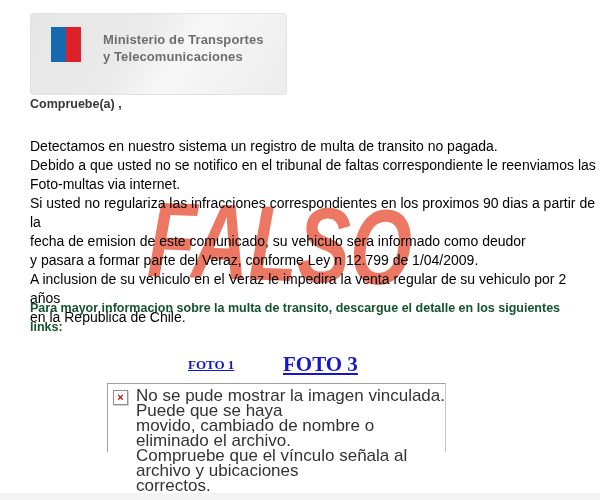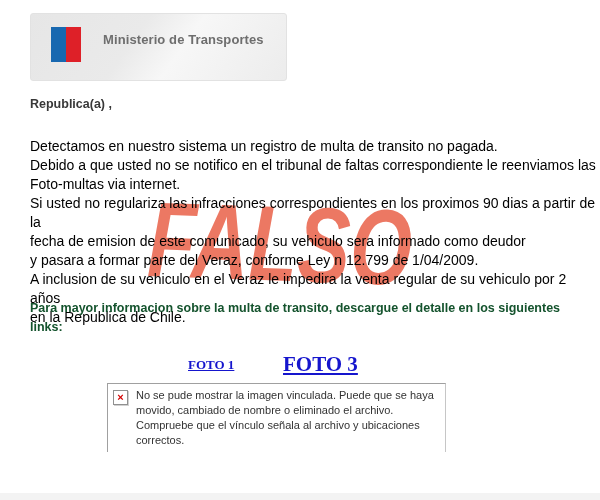--- a/index.html
+++ b/index.html
@@ -1,20 +1,20 @@
 <!DOCTYPE html>
 <html><head>
 <meta charset="utf-8">
 <style>
   html,body{margin:0;padding:0;background:#fff;}
   #page{position:relative;width:600px;height:500px;background:#ffffff;overflow:hidden;
         font-family:"Liberation Sans",sans-serif;}
 
   
-  .header-bar{position:absolute;left:30px;top:13px;width:257px;height:68px;
+  .header-bar{position:absolute;left:30px;top:13px;width:257px;height:82px;
       border:1px solid #e2e2e2;border-radius:3px;box-sizing:border-box;
       background:linear-gradient(125deg,#e6e6e6 0%,#eaeaea 40%,#f7f7f7 58%,#ececec 100%);}
   .flag{position:absolute;left:20px;top:13px;width:30px;height:35px;display:flex;}
   .flag div{flex:1;}
   .ministry{position:absolute;left:72px;top:17px;font-size:13px;font-weight:bold;
       color:#6e6e6e;line-height:17px;letter-spacing:0.1px;}
 
   
   .greeting{position:absolute;left:30px;top:97px;font-size:12.5px;font-weight:bold;color:#383838;}
   .para1{position:absolute;left:30px;top:137px;font-size:14px;line-height:19px;
@@ -28,21 +28,21 @@
   .foto1{left:188px;top:357px;font-size:13px;}
   .foto2{left:283px;top:352px;font-size:21px;}
 
   
   .broken-box{position:absolute;left:107px;top:383px;width:339px;height:69px;background:#fff;
       border-top:1px solid #a0a0a0;border-left:1px solid #a0a0a0;border-right:1px solid #c6c6c6;
       box-sizing:border-box;}
   .broken-icon{position:absolute;left:5px;top:6px;width:13px;height:13px;background:#fff;
       border:1px solid #909090;box-shadow:1px 1px 0 rgba(0,0,0,0.18);
       color:#d40000;font-size:11px;font-weight:bold;line-height:12px;text-align:center;}
-  .alt-text{position:absolute;left:28px;top:4px;font-size:11px;line-height:15px;
+  .alt-text{position:absolute;left:28px;top:4px;font-size:17px;line-height:15px;
       color:#333333;white-space:pre-line;}
 
   
   .watermark{position:absolute;left:150px;top:186px;font-size:107px;line-height:1;
       font-weight:bold;font-style:italic;letter-spacing:0px;
       transform:rotate(2deg) scaleX(0.74);transform-origin:left top;
       opacity:0.75;mix-blend-mode:multiply;z-index:5;white-space:nowrap;user-select:none;}
 
   .bottom-strip{position:absolute;left:0;top:493px;width:600px;height:7px;background:#f3f3f3;}
 </style>
@@ -51,24 +51,25 @@
 
 <div id="page">
 
   <div class="header-bar">
     <div class="flag">
       <div style="background: rgb(24, 104, 176);"></div>
       <div style="background: rgb(222, 32, 40);"></div>
     </div>
     <div class="ministry">
       <div>Ministerio de Transportes</div>
+      <div>y Telecomunicaciones</div>
     </div>
   </div>
 
-  <div class="greeting">Republica(a) ,</div>
+  <div class="greeting">Compruebe(a) ,</div>
 
   <div class="para1">Detectamos en nuestro sistema un registro de multa de transito no pagada.
 Debido a que usted no se notifico en el tribunal de faltas correspondiente le reenviamos las
 Foto-multas via internet.
 Si usted no regulariza las infracciones correspondientes en los proximos 90 dias a partir de la
 fecha de emision de este comunicado, su vehiculo sera informado como deudor
 y pasara a formar parte del Veraz, conforme Ley n 12.799 de 1/04/2009.
 A inclusion de su vehiculo en el Veraz le impedira la venta regular de su vehiculo por 2 años
 en la Republica de Chile.</div>
 

